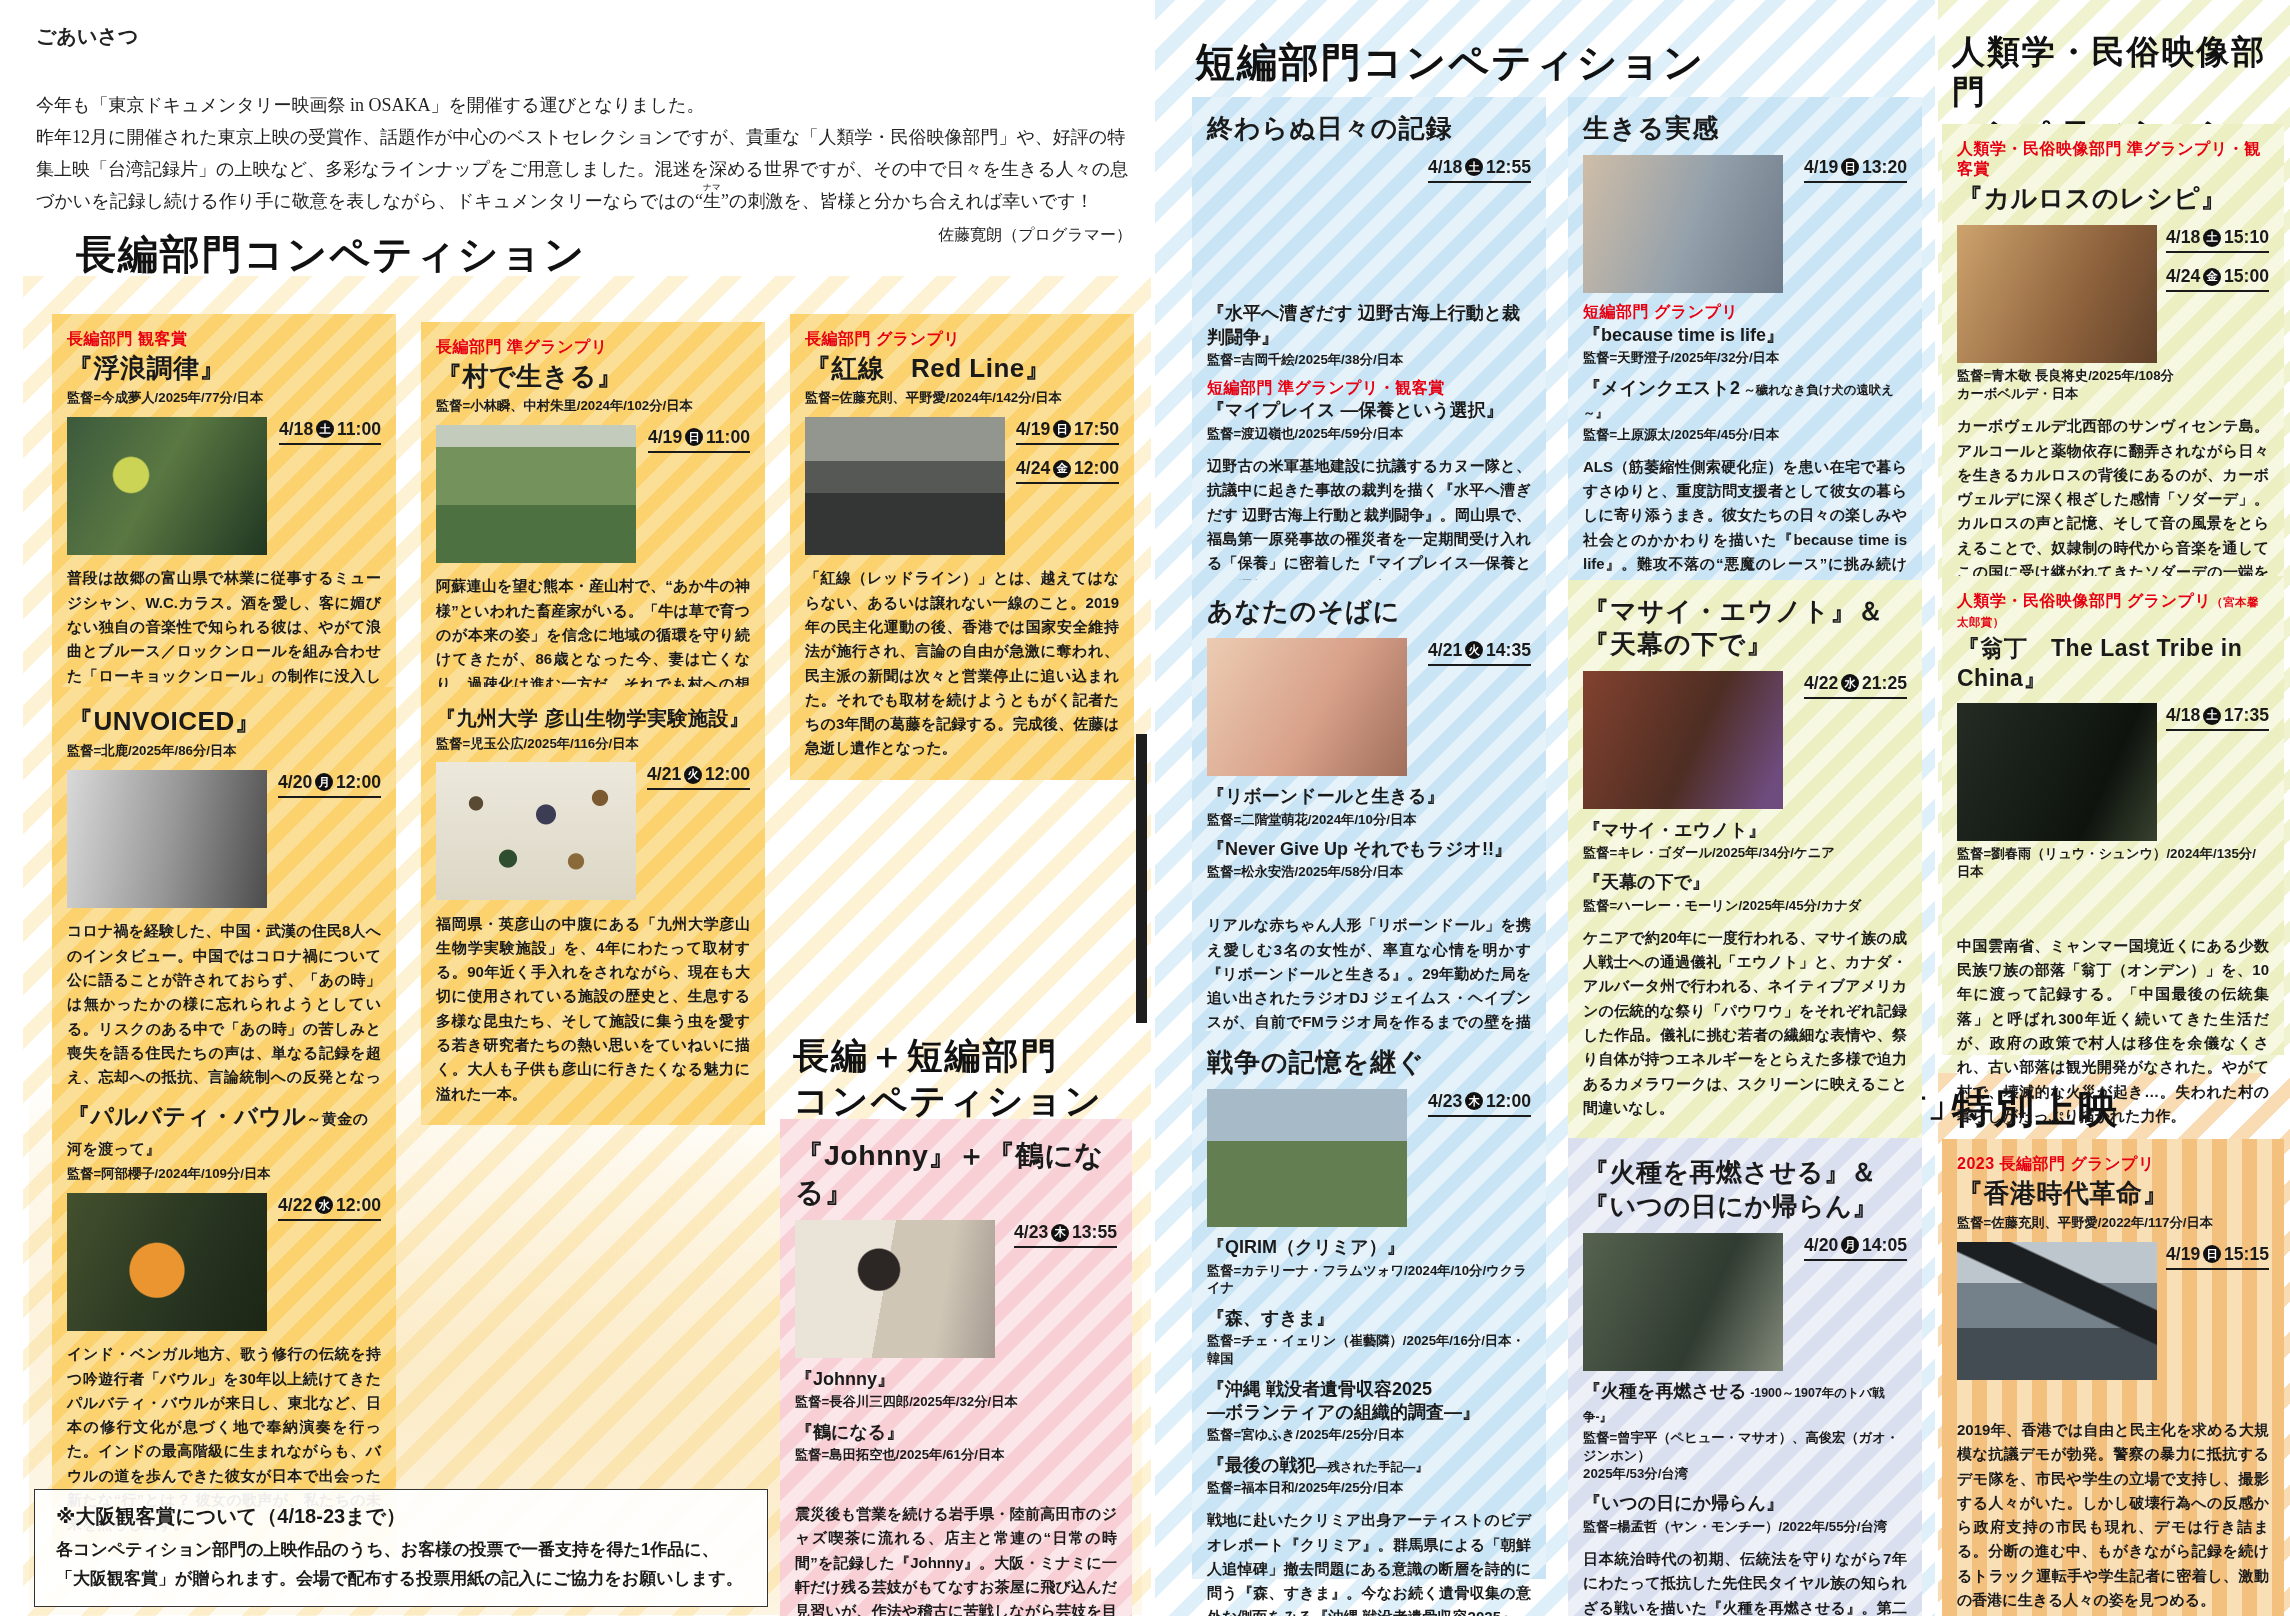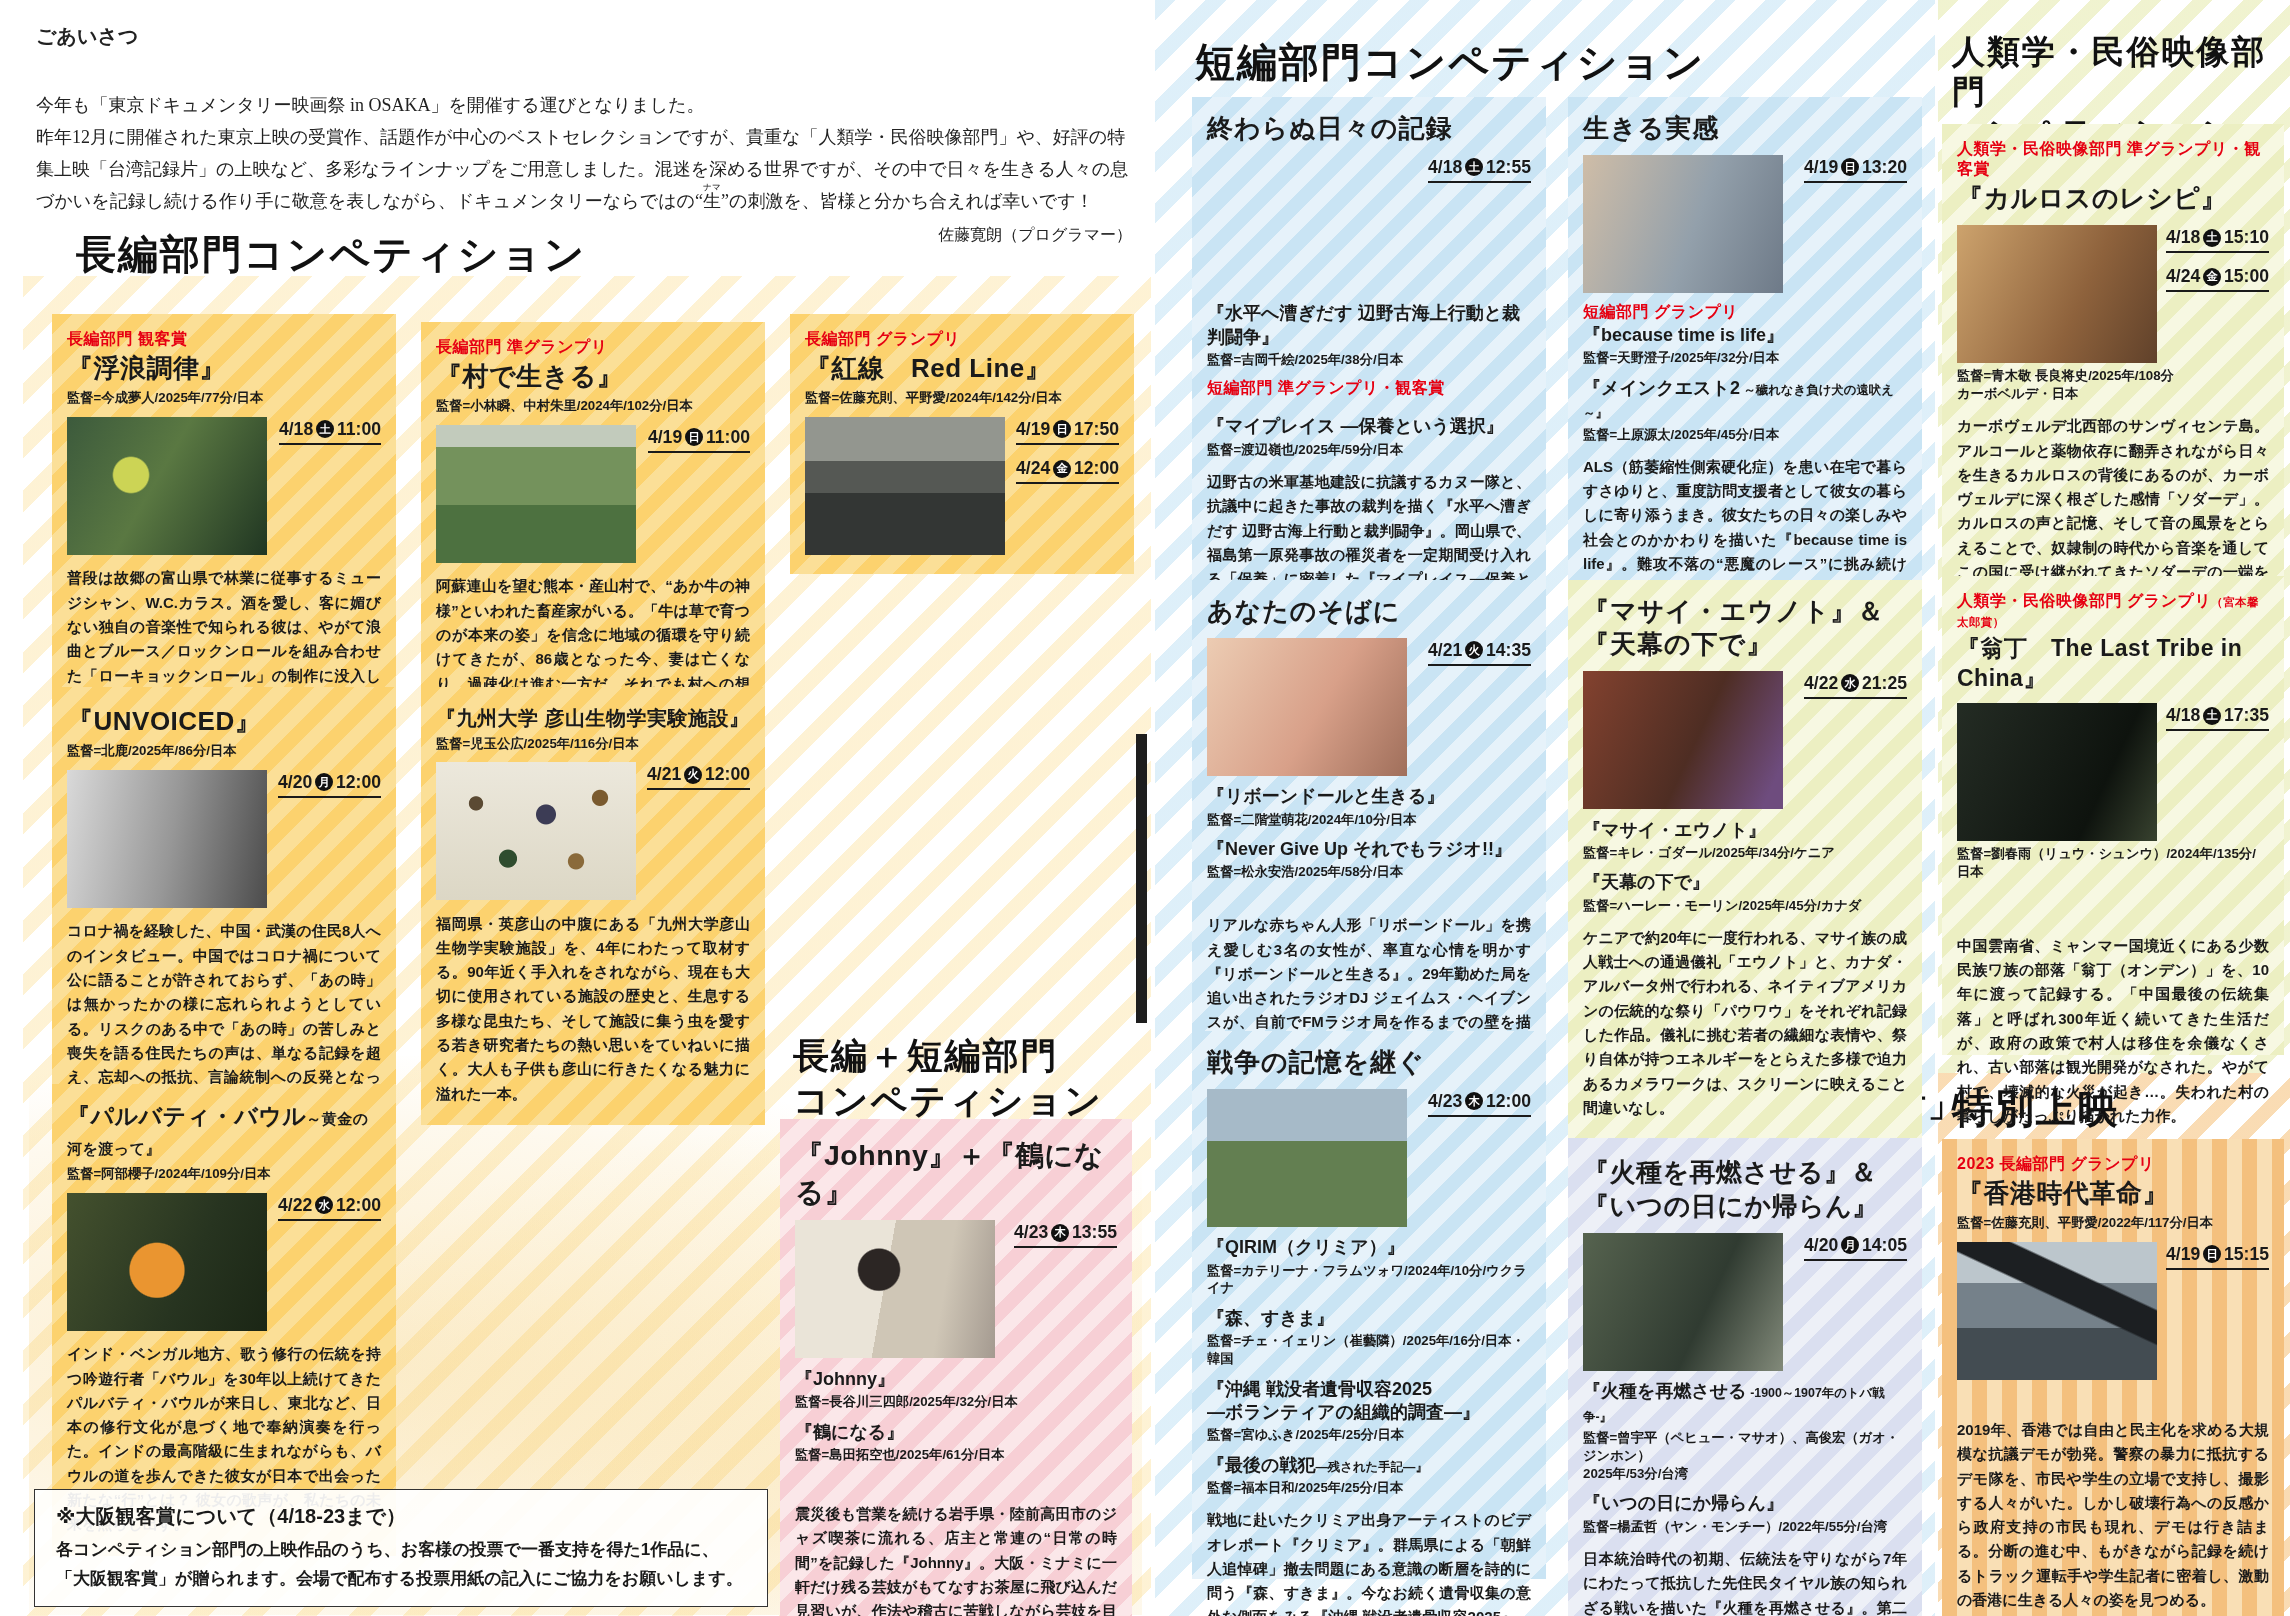--- a/index.html
+++ b/index.html
@@ -145,20 +145,21 @@
           <span class="day">日</span>
           <span>17:50</span>
         </div>
       <div class="date">
           <span>4/24</span>
           <span class="day">金</span>
           <span>12:00</span>
         </div>
     </div>
     </div>
+  <div class="desc">「紅線（レッドライン）」とは、越えてはならない、あるいは譲れない一線のこと。2019年の民主化運動の後、香港では国家安全維持法が施行され、言論の自由が急激に奪われ、民主派の新聞は次々と営業停止に追い込まれた。それでも取材を続けようともがく記者たちの3年間の葛藤を記録する。完成後、佐藤は急逝し遺作となった。</div>
 </div>
 
 <div class="card gold" style="left:52px;top:687px;width:344px">
   <div class="title">『UNVOICED』</div>
   <div class="credit">監督=北鹿/2025年/86分/日本</div>
   <div class="media">
       <div class="still st-unv"></div>
     <div class="dates">
         <div class="date">
           <span>4/20</span>
@@ -234,21 +235,21 @@
         <div class="date">
           <span>4/18</span>
           <span class="day">土</span>
           <span>12:55</span>
         </div>
       </div>
     </div>
   <div class="ft">『水平へ漕ぎだす 辺野古海上行動と裁判闘争』</div>
   <div class="fc">監督=吉岡千絵/2025年/38分/日本</div>
   <div class="award" style="margin-top:9.5px">短編部門 準グランプリ・観客賞</div>
-  <div class="ft" style="margin-top:17px">『マイプレイス ―保養という選択』</div>
+  <div class="ft" style="margin-top:1px">『マイプレイス ―保養という選択』</div>
   <div class="fc">監督=渡辺嶺也/2025年/59分/日本</div>
   <div class="desc">辺野古の米軍基地建設に抗議するカヌー隊と、抗議中に起きた事故の裁判を描く『水平へ漕ぎだす 辺野古海上行動と裁判闘争』。岡山県で、福島第一原発事故の罹災者を一定期間受け入れる「保養」に密着した『マイプレイス―保養という選択』。メディアで報じられなくなっても続く日々を生きる人々の、思いや葛藤に向き合った2本。</div>
 </div>
 
 <div class="card blue" style="left:1568px;top:97px;width:354px">
   <h3 class="sh">生きる実感</h3>
   <div class="media">
       <div class="still st-iki"></div>
     <div class="dates">
         <div class="date">

